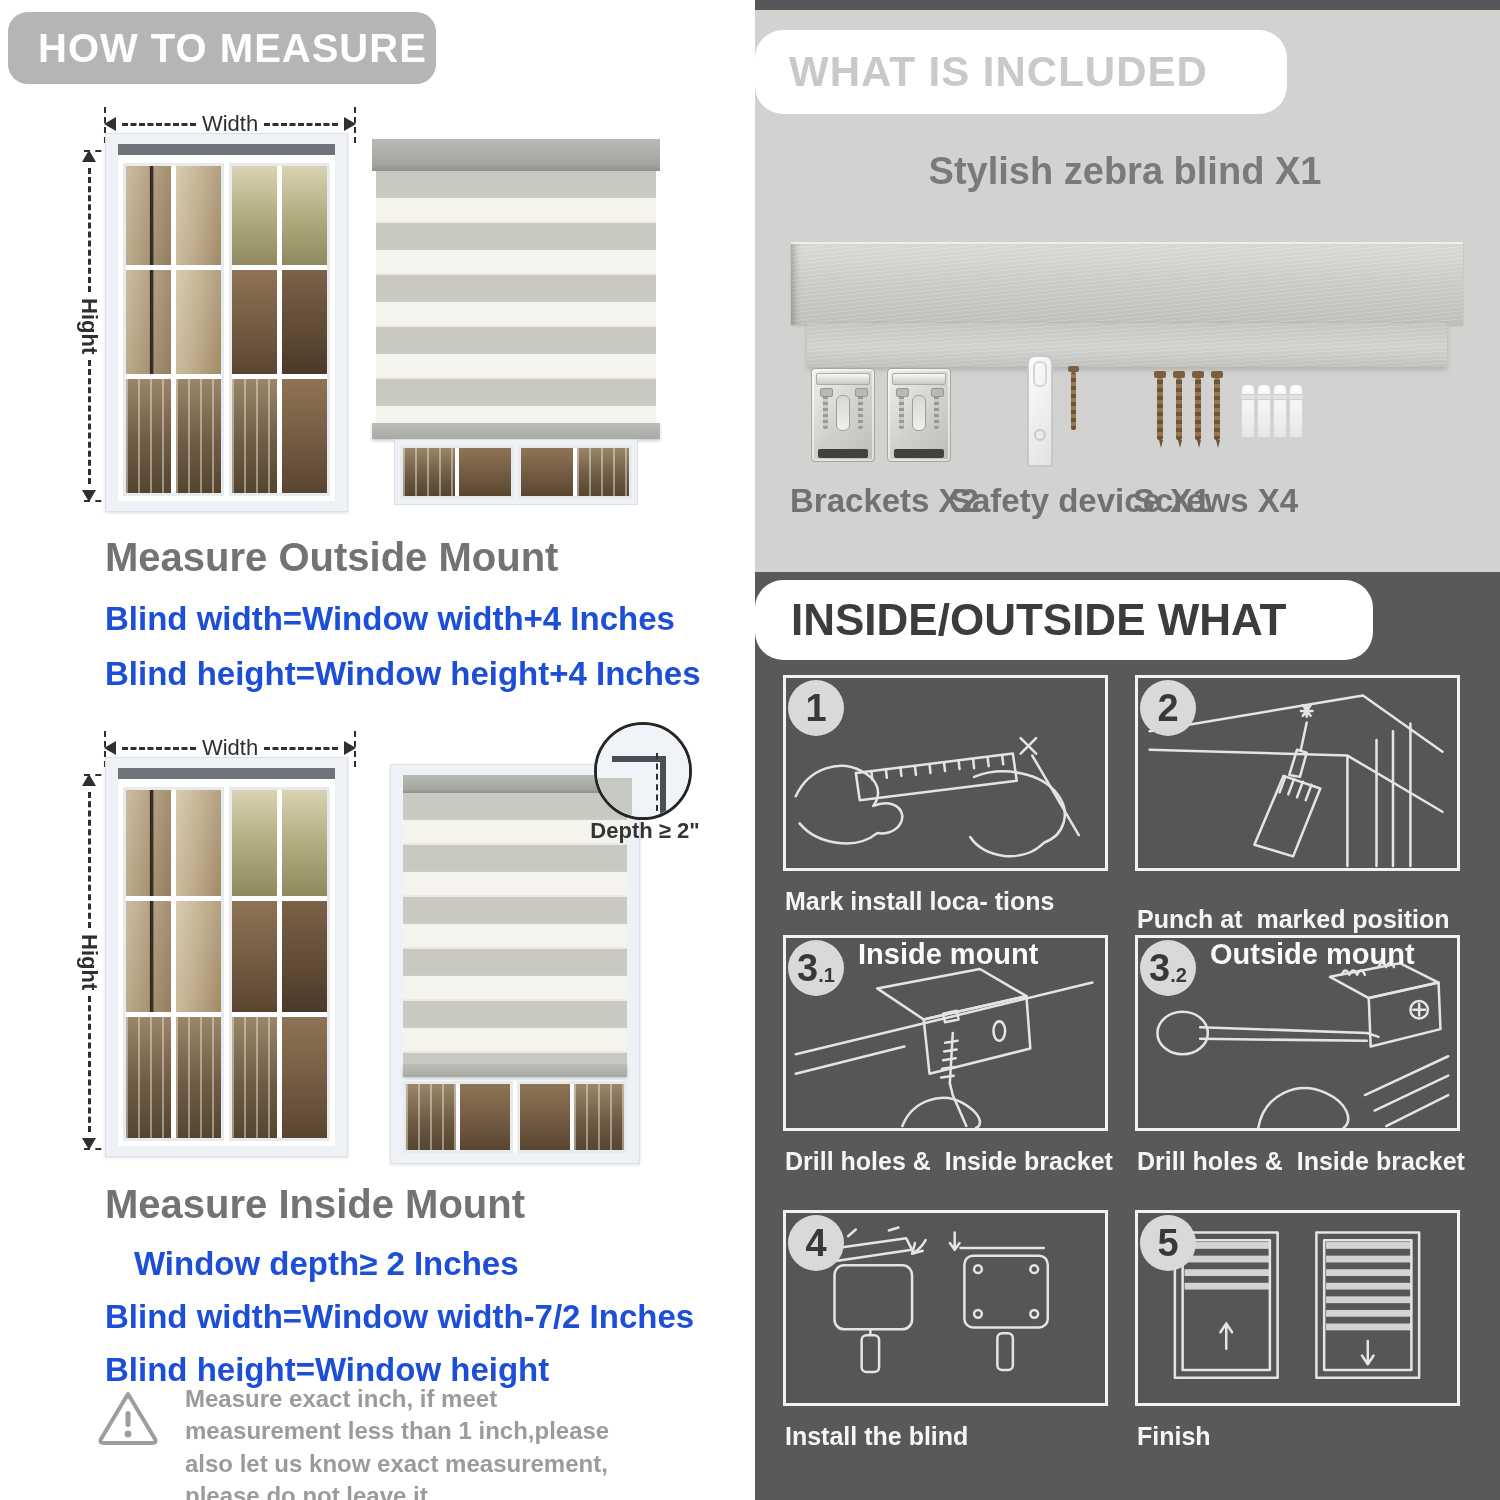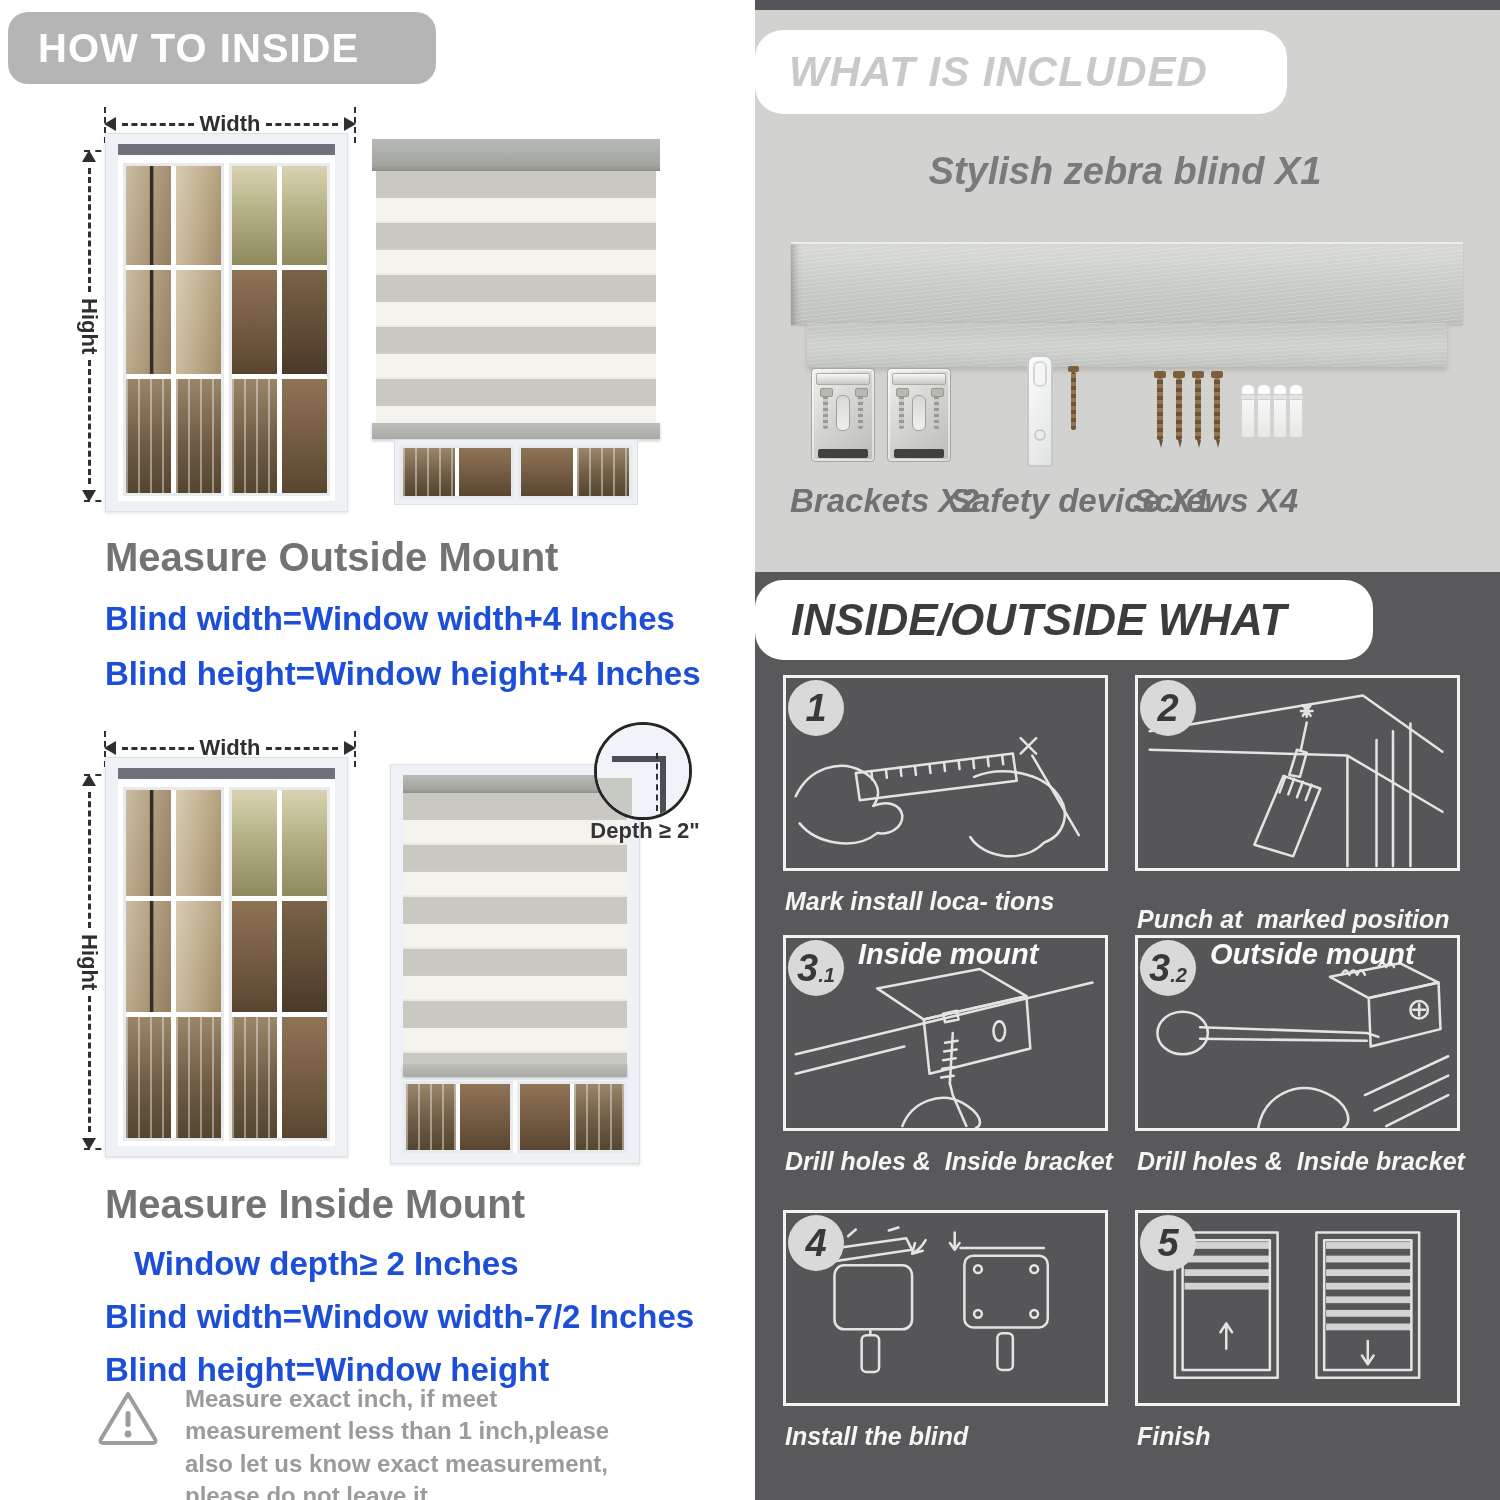--- a/index.html
+++ b/index.html
@@ -7,21 +7,21 @@
           font-family:"Liberation Sans","DejaVu Sans",sans-serif;}
   .abs{position:absolute;}
 
   
   .left-header{left:8px;top:12px;width:398px;height:72px;background:#b5b5b5;border-radius:20px;
     color:#ffffff;font-size:40px;font-weight:bold;line-height:72px;padding-left:30px;letter-spacing:1px;}
 
   
   .harrow{display:flex;align-items:center;height:24px;color:#2f2f2f;}
   .harrow .dash{flex:1;border-top:3px dashed #2f2f2f;margin:0 6px;height:0;}
-  .harrow .lbl{font-size:22px;font-weight:bold;white-space:nowrap;}
+  .harrow .lbl{font-size:22px;font-weight:normal;white-space:nowrap;}
   .ah{width:0;height:0;border-top:7px solid transparent;border-bottom:7px solid transparent;}
   .ah-l{border-right:12px solid #2f2f2f;}
   .ah-r{border-left:12px solid #2f2f2f;}
   .harrow::before,.harrow::after{content:"";position:absolute;top:-5px;height:36px;border-left:2px dashed #2f2f2f;}
   .harrow::before{left:0;} .harrow::after{right:0;}
 
   .varrow{display:flex;flex-direction:column;align-items:center;width:26px;color:#2f2f2f;}
   .varrow .dash{flex:1;border-left:3px dashed #2f2f2f;margin:6px 0;width:0;}
   .varrow .vlbl{writing-mode:vertical-rl;font-size:22px;font-weight:bold;}
   .av{width:0;height:0;border-left:7px solid transparent;border-right:7px solid transparent;}
@@ -63,21 +63,21 @@
   .mag .m-dash{position:absolute;left:64%;top:30%;height:64%;border-left:2px dashed #2f2f2f;}
   .mag .m-blind{position:absolute;left:0;bottom:0;width:38%;height:42%;background:#c7c9c3;}
   .depth-label{font-size:22px;font-weight:bold;color:#343434;text-align:center;}
 
   .m-heading{font-size:40px;font-weight:bold;color:#737373;}
   .m-line{font-size:33px;font-weight:bold;color:#1d4ed8;}
 
   .warn-text{font-size:24px;font-weight:bold;color:#9b9b9b;line-height:1.35;}
 
   
-  .rc{left:755px;top:0;width:745px;height:1083px;font-style:italic;}
+  .rc{left:755px;top:0;width:745px;height:1083px;}
   .rc-topstrip{left:0;top:0;width:745px;height:10px;background:#56565a;}
   .included{left:0;top:10px;width:745px;height:562px;background:#d2d3d1;}
   .inc-header{left:0;top:20px;width:532px;height:84px;background:#ffffff;border-radius:28px;
     color:#c9c9c9;font-size:42px;font-weight:bold;line-height:84px;padding-left:34px;box-sizing:border-box;letter-spacing:1px;}
   .product-title{left:60px;top:140px;width:620px;text-align:center;font-size:38px;font-weight:bold;color:#7a7a7a;}
   .cass-main{left:36px;top:232px;width:672px;height:81px;
     background:repeating-linear-gradient(174deg,rgba(255,255,255,.18) 0 1px,rgba(0,0,0,0) 1px 4px),
     linear-gradient(180deg,#d9dbd7 0%,#caccc8 45%,#bdc0bb 100%);
     border-top:2px solid #eceeea;box-shadow:inset 7px 0 9px -5px rgba(0,0,0,.3),0 1px 2px rgba(0,0,0,.12);}
   .cass-lip{left:52px;top:313px;width:640px;height:44px;
@@ -127,21 +127,21 @@
   .caption{font-size:25px;font-weight:bold;color:#f5f5f5;white-space:pre;}
   .art{position:absolute;left:0;top:0;width:100%;height:100%;}
   .art path,.art rect,.art circle,.art ellipse{fill:none;stroke:#e4e4e4;stroke-width:2.6;stroke-linecap:round;stroke-linejoin:round;}
   .art .fillgray{fill:#d3d3d3;stroke:none;}
 </style>
 </head>
 <body>
 
 <div class="canvas">
 
-  <div class="abs left-header">HOW TO INSIDE</div>
+  <div class="abs left-header">HOW TO MEASURE</div>
 
   <div class="abs harrow" style="left:104px;top:112px;width:252px;">
     <span class="ah ah-l"></span>
     <span class="dash"></span>
     <span class="lbl">Width</span>
     <span class="dash"></span>
     <span class="ah ah-r"></span>
   </div>
 
   <div class="abs varrow" style="left:76px;top:150px;height:352px;">

